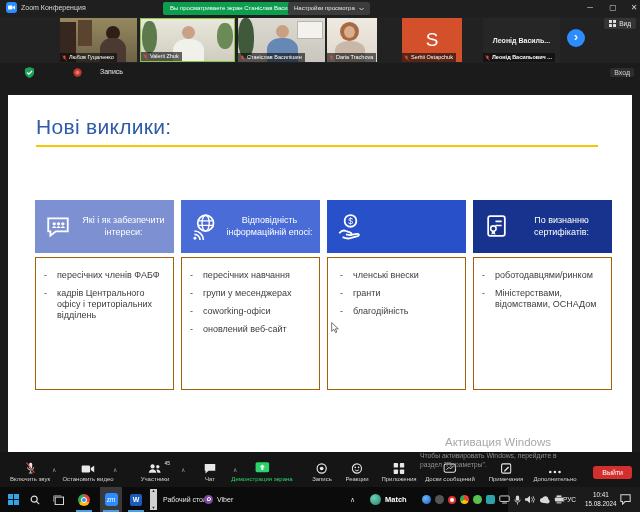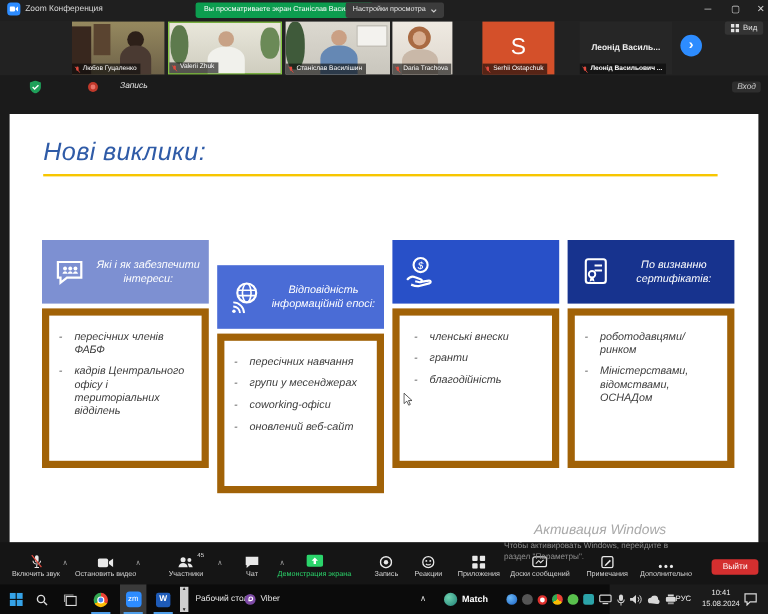--- a/index.html
+++ b/index.html
@@ -28,37 +28,37 @@
   .plant{position:absolute;border-radius:45%;}
   .t3{left:238px;width:87px;background:linear-gradient(180deg,#dcd9d0,#c9c6bd);}
   .t3 .win{position:absolute;right:2px;top:3px;width:26px;height:18px;background:#f3f2ee;border:1px solid #b9b6ac;}
   .t4{left:327px;width:50px;background:linear-gradient(180deg,#efeae2,#ded7cd);}
   .t5{left:402px;width:60px;background:#d4502a;display:flex;align-items:center;justify-content:center;color:#fff;font-size:19px;}
   .t6{left:483px;width:77px;background:#262626;display:flex;align-items:center;justify-content:center;color:#efefef;font-size:7px;font-weight:bold;}
   .next-btn{position:absolute;left:567px;top:12px;width:18px;height:18px;border-radius:50%;background:#2d8cff;color:#fff;font-size:12px;line-height:17px;text-align:center;font-weight:bold;}
   .view-btn{position:absolute;right:4px;top:1px;background:#343434;border-radius:2px;color:#e3e3e3;font-size:6.5px;padding:2px 5px;display:flex;align-items:center;gap:3px;}
 
   
-  .stage{position:absolute;left:0;top:63px;width:515px;height:389px;background:#1b1b1b;font-style:italic;}
+  .stage{position:absolute;left:0;top:63px;width:515px;height:389px;background:#1b1b1b;}
   .status-row{position:absolute;left:0;top:0;width:640px;height:18px;}
   .rec-label{position:absolute;left:100px;top:5px;color:#e9e9e9;font-size:7px;}
   .entry-label{position:absolute;right:6px;top:5px;color:#cfcfcf;font-size:7px;background:#2e2e2e;padding:1px 4px;border-radius:2px;}
   .slide{position:absolute;left:8px;top:32px;width:624px;height:357px;background:#ffffff;}
   .slide-title{position:absolute;left:28px;top:20px;font-size:21px;color:#2f5ba7;letter-spacing:.3px;}
   .title-underline{position:absolute;left:28px;top:50px;width:562px;height:2px;background:#f7c600;}
   .col{position:absolute;top:0;width:139px;height:100%;border-radius:30px;}
-  .c1{left:27px;} .c2{left:173px;margin-top:21px;} .c3{left:319px;} .c4{left:465px;padding-left:19px;}
+  .c1{left:27px;} .c2{left:173px;} .c3{left:319px;} .c4{left:465px;padding-left:19px;}
   .col-header{position:absolute;top:105px;left:0;width:139px;height:53px;display:flex;align-items:center;padding:4px;color:#fff;}
   .c1 .col-header{background:#7d90d2;}
   .c2 .col-header{background:#4a6cd6;}
   .c3 .col-header{background:#2850c8;}
   .c4 .col-header{background:#17338e;}
   .hicon{flex:none;width:30px;height:30px;margin:0 4px 0 4px;display:flex;align-items:center;justify-content:center;}
   .htext{flex:1;font-size:9px;line-height:11.5px;text-align:center;}
-  .col-panel{position:absolute;top:162px;left:0;width:139px;height:133px;border:6px solid #a16207;background:#fff;padding:12px 6px 0 8px;}
+  .col-panel{position:absolute;top:162px;left:0;width:139px;height:133px;border:1px solid #a16207;background:#fff;padding:12px 6px 0 8px;}
   .b{display:flex;font-size:9px;line-height:11px;color:#3c3c3c;margin-bottom:7px;}
   .b::before{content:"-";flex:none;width:13px;color:#3c3c3c;}
   .cursor{position:absolute;left:3px;top:64px;}
   .win-activation{position:absolute;left:437px;top:341px;font-size:11.5px;color:#a8a8a8;}
 
   
   .mtoolbar{position:absolute;left:0;top:452px;width:640px;height:35px;background:#151515;}
   .tool{position:absolute;top:10px;transform:translateX(-50%);display:flex;flex-direction:column;align-items:center;gap:2px;}
   .tool .lbl{font-size:6px;color:#d2d2d2;white-space:nowrap;}
   .tool .lbl.green{color:#2bd46b;}

